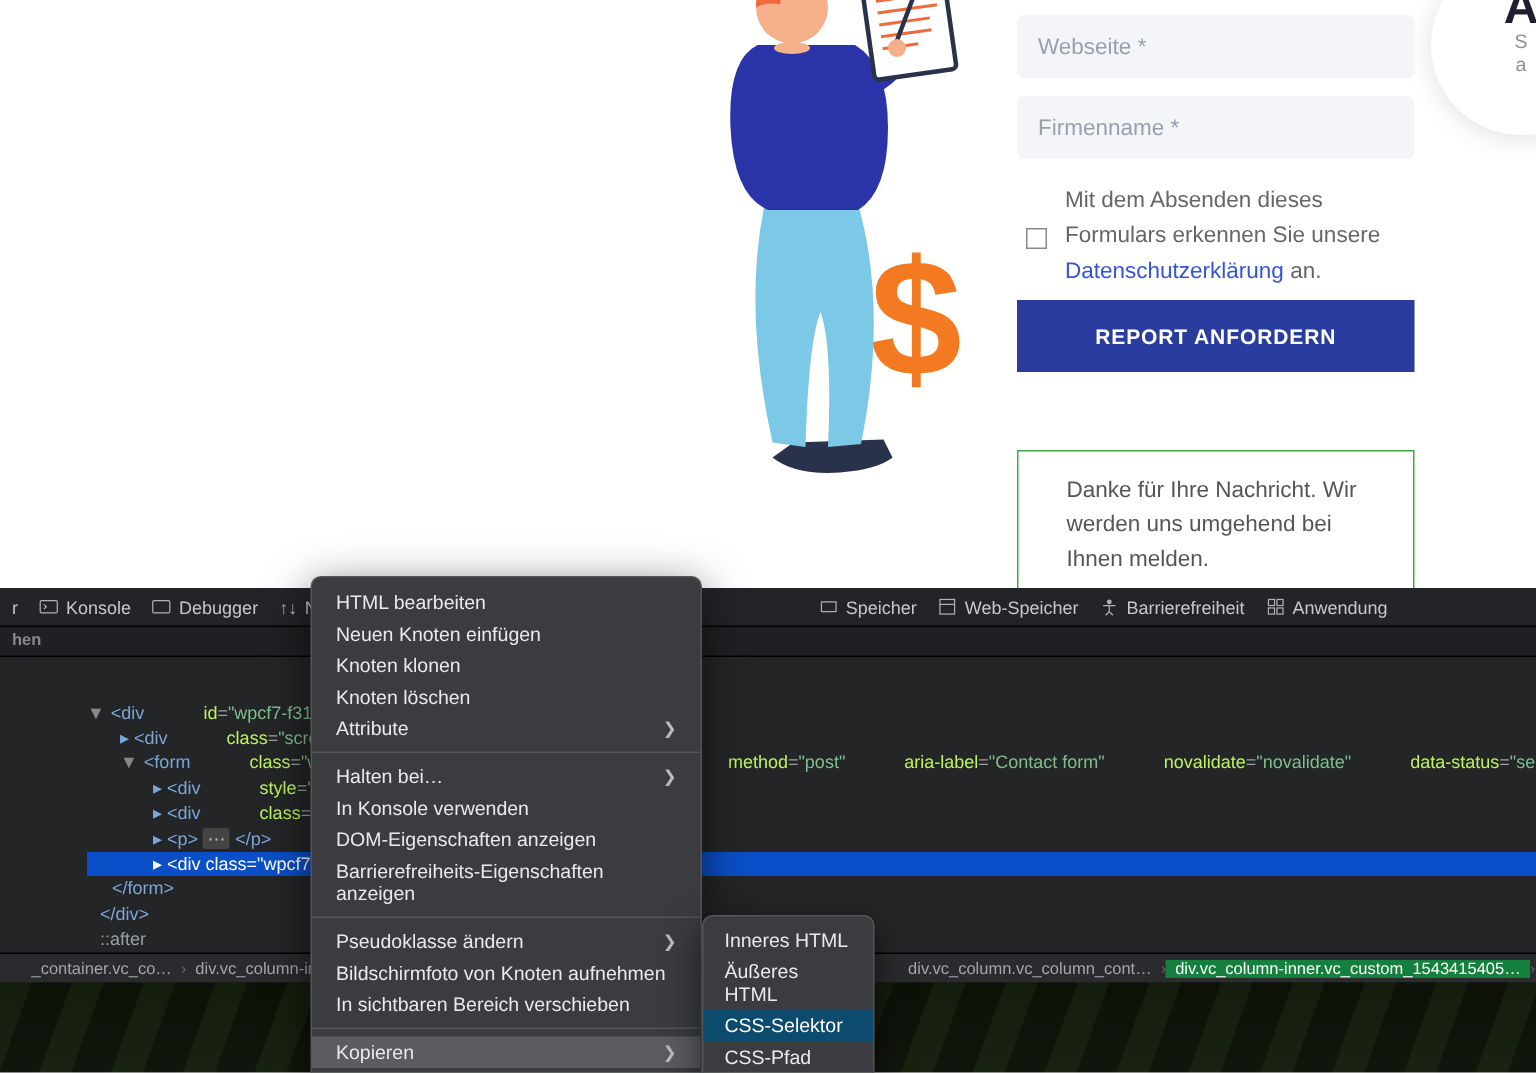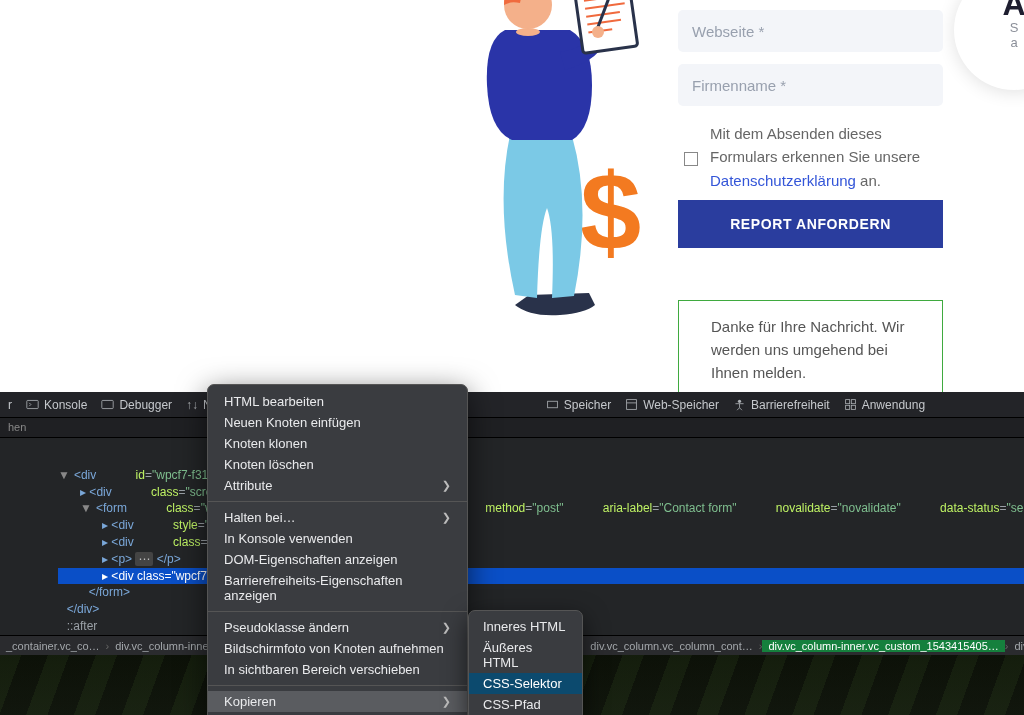--- a/index.html
+++ b/index.html
@@ -17,32 +17,32 @@
 .submit-btn { display: flex; align-items: center; justify-content: center; width: 100%; height: 48px; margin-top: 8px; background: #2a3d9e; color: #fff; font-weight: 700; letter-spacing: .6px; font-size: 14px; cursor: pointer; }
 .thanks-box { margin-top: 52px; border: 1.5px solid #3faa3f; padding: 14px 32px; font-size: 15px; color: #555; line-height: 1.55; }
 .side-circle { position: absolute; right: -50px; top: -30px; width: 120px; height: 120px; border-radius: 50%; background: #fff; box-shadow: 0 2px 18px rgba(0,0,0,.12); display:flex; flex-direction:column; align-items:center; padding-top:18px; color:#8b8f99; font-size:13px;}
 .side-circle .big { font-size:32px; font-weight:700; color:#1e1e30; line-height:1; }
 
 
 .dev { position: absolute; left: 0; right: 0; top: 392px; bottom: 0; background: #1c1d20; color: #cfd2d6; font-family: Menlo, Consolas, monospace; font-size: 12px; }
 .dev-toolbar { height: 26px; display: flex; align-items: center; gap: 14px; padding: 0 8px; background: #232428; border-bottom: 1px solid #000; font-family: -apple-system,sans-serif; font-size: 12px; color: #c5c8cc; }
 .dev-toolbar .item { display:flex; align-items:center; gap:5px; cursor:pointer; }
 .dev-toolbar svg { width:13px; height:13px; }
-.sub-bar { height: 20px; background: #1f2023; border-bottom:1px solid #000; font-size:11px; color:#888; padding:3px 8px;}
+.sub-bar { height: 20px; background: #1f2023; border-bottom:1px solid #000; font-size:11px; color:#888; padding:3px 8px;font-weight:bold;}
 .dom-tree { position: absolute; left: 0; top: 46px; right: 0; bottom: 80px; background: #232527; padding: 12px 0 0 58px; line-height: 1.4; white-space: pre; overflow: hidden; }
 .dom-tree .ln { color: #9aa0a6; }
 .dom-tree .tag { color: #7aa7d8; }
 .dom-tree .attr { color: #bef264; margin-left: 36px; }
 .dom-tree .val { color: #7fbf8f; }
 .dom-tree .twisty { color:#888; margin-right:4px;}
 .dom-tree .sel-line { background: #0a4fc7; display: inline-block; padding-right: 860px; }
 .dom-tree .sel-line, .dom-tree .sel-line * { color: #fff !important; }
 .pseudo { color:#9aa0a6; }
 
-.breadcrumb { position:absolute; left:0; right:0; bottom:60px; height:20px; background:#2a2b2e; border-top:1px solid #000; display:flex; align-items:center; font-size:11px; color:#a3a7ab; overflow:hidden; }
+.breadcrumb { position:absolute; left:0; right:0; bottom:60px; height:20px; background:#2a2b2e; border-top:1px solid #000; display:flex; align-items:center; font-size:11px; color:#a3a7ab; overflow:hidden;padding-left:15px; }
 .breadcrumb span { padding:0 6px; cursor:pointer; white-space:nowrap; }
 .breadcrumb span.sel { background:#15803d; color:#fff; }
 .breadcrumb .sep { color:#666; padding:0;}
 .bottom-img { position:absolute; left:0; right:0; bottom:0; height:60px; background: linear-gradient(#0e1308, #161c11); }
 .bottom-img::after{content:"";position:absolute;inset:0;background:repeating-linear-gradient(110deg,rgba(30,45,20,.4) 0 20px,rgba(10,14,8,.4) 20px 45px);} 
 
 
 .ctx { position:absolute; left:207px; top:384px; width:261px; background:#3a3c40; border:1px solid #555; border-radius:7px; box-shadow:0 8px 30px rgba(0,0,0,.6); padding:6px 0; font-family:-apple-system,sans-serif; font-size:13px; color:#e9eaec; z-index:50; }
 .ctx .mi { padding:3px 16px; display:flex; justify-content:space-between; align-items:center; cursor:pointer; }
 .ctx .mi.hov { background:#5a5c60; }
@@ -177,21 +177,21 @@
   <div class="sub-bar"><span>hen</span></div>
 
   <div class="dom-tree">
 <span class="ln"><span class="twisty">▼</span><span class="tag">&lt;div</span> <span class="attr">id</span>=<span class="val">"wpcf7-f316-p152…</span></span>
 <span class="ln">   <span class="tag" style="margin-left:12px">▸ &lt;div</span> <span class="attr">class</span>=<span class="val">"screen-read…</span></span>
 <span class="ln">   <span class="twisty" style="margin-left:12px">▼</span><span class="tag">&lt;form</span> <span class="attr">class</span>=<span class="val">"wpcf7-form…</span>                         <span class="val">-f316-p1520-o1"</span> <span class="attr">method</span>=<span class="val">"post"</span> <span class="attr">aria-label</span>=<span class="val">"Contact form"</span> <span class="attr">novalidate</span>=<span class="val">"novalidate"</span> <span class="attr">data-status</span>=<span class="val">"sent"</span><span class="tag">&gt;</span></span>
 <span class="ln">      <span class="tag" style="margin-left:24px">▸ &lt;div</span> <span class="attr">style</span>=<span class="val">"display: …</span></span>
 <span class="ln">      <span class="tag" style="margin-left:24px">▸ &lt;div</span> <span class="attr">class</span>=<span class="val">"row submi…</span></span>
 <span class="ln">      <span class="tag" style="margin-left:24px">▸ &lt;p&gt;</span> <span style="background:#444;padding:0 3px;border-radius:2px;color:#bbb">⋯</span> <span class="tag">&lt;/p&gt;</span></span>
 <span class="ln sel-line">      <span style="margin-left:24px">▸ &lt;div class="wpcf7-res…</span></span>
-<span class="ln">     <span class="tag" style="margin-left:14px">&lt;/form&gt;</span></span>
+<span class="ln">     <span class="tag" style="">&lt;/form&gt;</span></span>
 <span class="ln">  <span class="tag" style="margin-left:2px">&lt;/div&gt;</span></span>
 <span class="ln">  <span class="pseudo" style="margin-left:2px">::after</span></span>
 
 
   </div>
 
   <div class="breadcrumb">
     <span>_container.vc_co…</span>
       <span class="sep">›</span>
     <span>div.vc_column-inner.</span>

